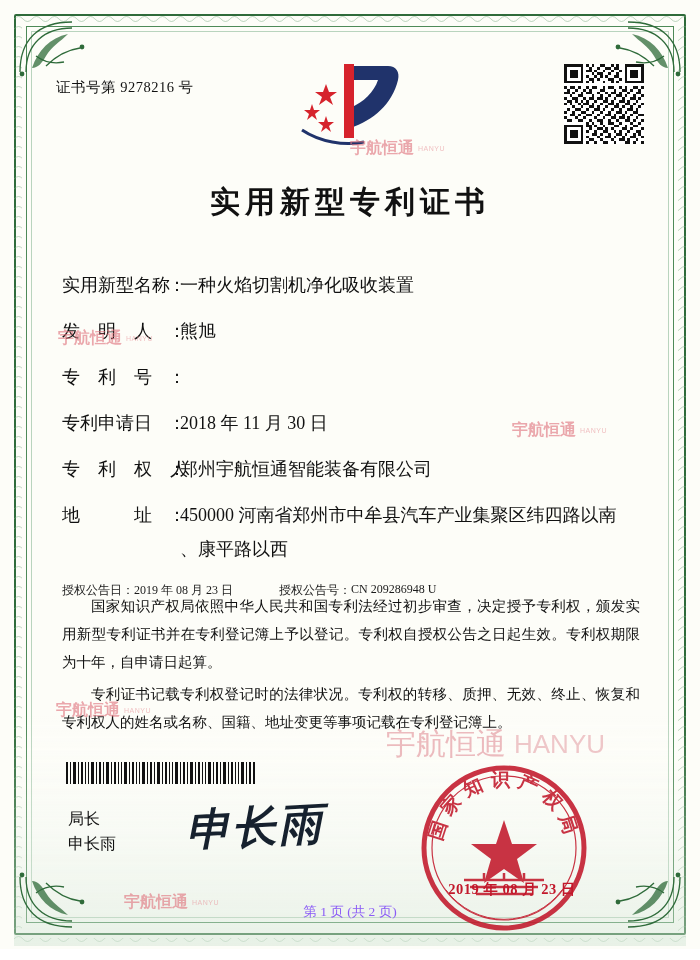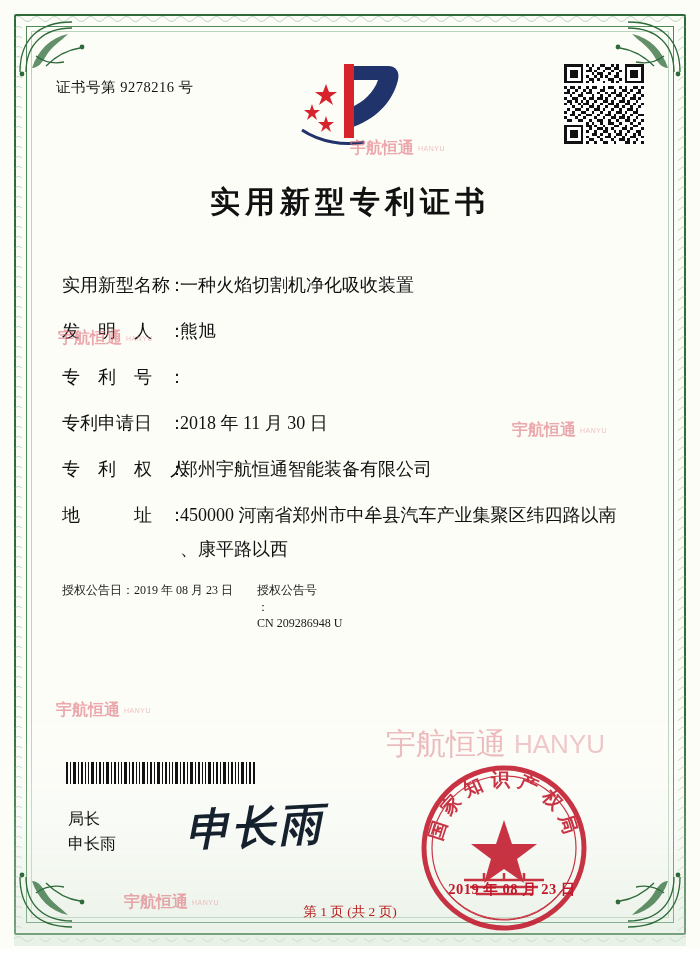--- a/index.html
+++ b/index.html
@@ -133,22 +133,21 @@
     display: flex;
     align-items: flex-start;
     font-size: 12px;
     margin-bottom: 14px;
   }
   .row-split .half {
     display: flex;
     align-items: flex-start;
   }
   .row-split .half.second {
-    margin-left: 24px;
-    flex-direction: column;
+    margin-left: 46px;
   }
   .row-split .lbl {
     white-space: pre;
   }
 
   
   .paras {
     position: absolute;
     left: 62px;
     top: 592px;
@@ -217,21 +216,21 @@
   }
 
   
   .footer {
     position: absolute;
     left: 0;
     right: 0;
     bottom: 28px;
     text-align: center;
     font-size: 13.5px;
-    color: #b91c1c;
+    color: #8b5cf6;
   }
 
   
   .wm {
     position: absolute;
     pointer-events: none;
     color: #e89aa0;
     opacity: 0.62;
     font-size: 13px;
     font-family: "Liberation Sans", sans-serif;
@@ -638,20 +637,24 @@
         <span>2019 年 08 月 23 日</span>
       </span>
       <span class="half second">
         <span class="lbl">授权公告号</span>
         <span class="field-colon">：</span>
         <span>CN 209286948 U</span>
       </span>
     </div>
   </div>
 
+  <div class="paras">
+    <p>国家知识产权局依照中华人民共和国专利法经过初步审查，决定授予专利权，颁发实用新型专利证书并在专利登记簿上予以登记。专利权自授权公告之日起生效。专利权期限为十年，自申请日起算。</p>
+    <p>专利证书记载专利权登记时的法律状况。专利权的转移、质押、无效、终止、恢复和专利权人的姓名或名称、国籍、地址变更等事项记载在专利登记簿上。</p>
+  </div>
 
   <div class="barcode">
     <svg width="190" height="22" viewBox="0 0 190 22" shape-rendering="crispEdges">
       <rect width="190" height="22" fill="#ffffff" opacity="0"></rect>
       <g fill="#111111">
         <rect x="0" y="0" width="2" height="22"></rect>
           <rect x="4" y="0" width="1" height="22"></rect>
         <rect x="7" y="0" width="3" height="22"></rect>
           <rect x="12" y="0" width="1" height="22"></rect>
         <rect x="15" y="0" width="2" height="22"></rect>

